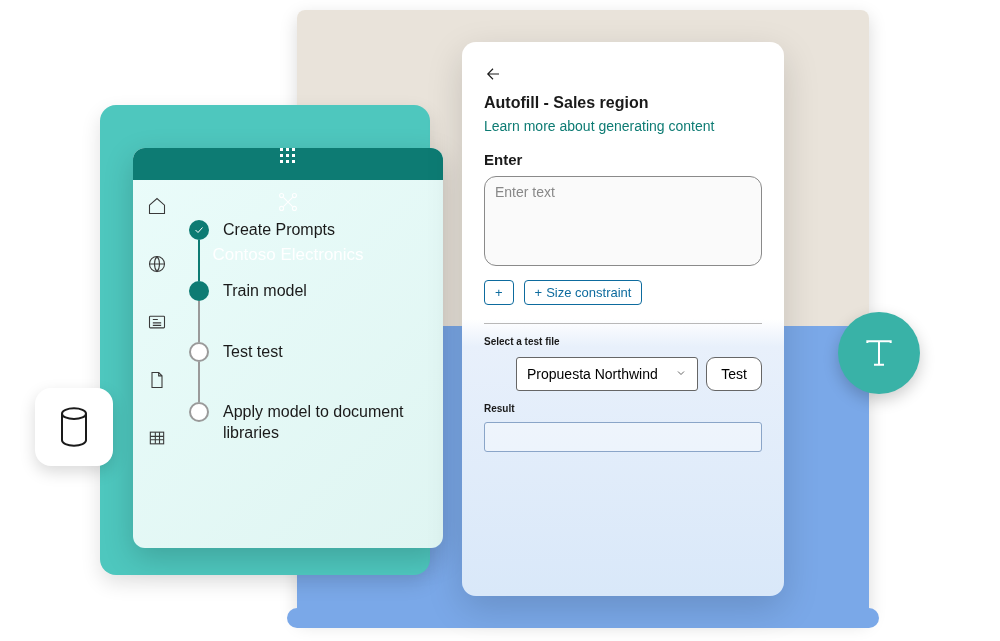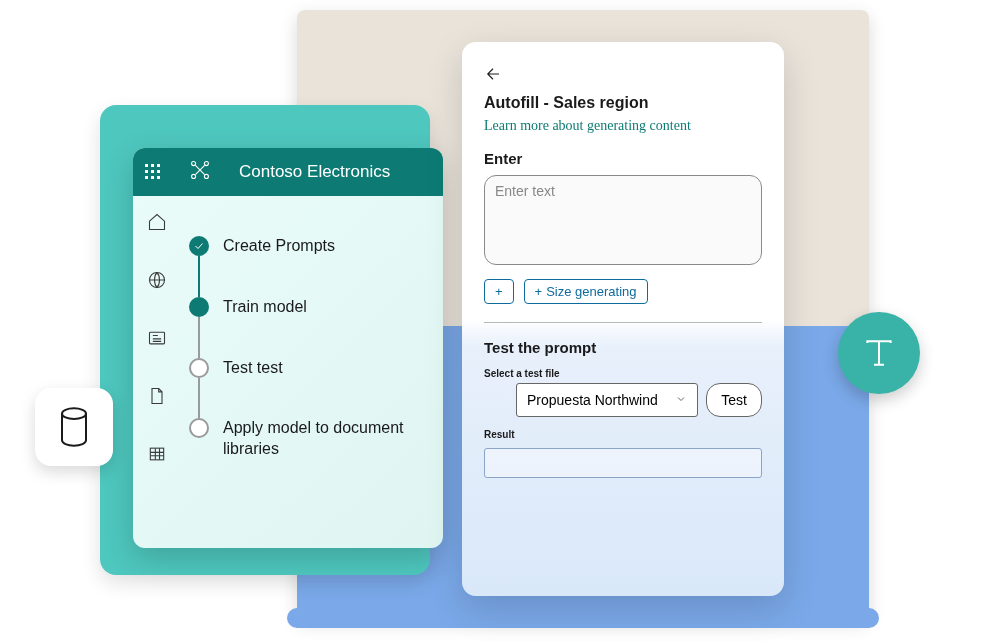--- a/index.html
+++ b/index.html
@@ -86,27 +86,28 @@
     left: 133px;
     top: 148px;
     width: 310px;
     height: 400px;
     background: linear-gradient(135deg, #eafcfa 0%, #dff5f2 100%);
     border-radius: 12px;
     box-shadow: 0 10px 30px rgba(0,0,0,0.18);
     overflow: hidden;
   }
   .contoso-header {
-    height: 48px;
+    height: 32px;
     background: #0d7b73;
     display: flex;
     align-items: center;
     padding: 0 12px;
     gap: 28px;
     color: #fff;
+    flex-direction: column;
   }
   .waffle {
     width: 16px; height: 16px;
     display: grid;
     grid-template-columns: repeat(3, 3px);
     grid-template-rows: repeat(3, 3px);
     gap: 3px;
   }
   .waffle span { background: #fff; width: 3px; height: 3px; }
   .drone-icon svg { width: 22px; height: 22px; stroke: #fff; fill: none; stroke-width: 1.2; }
@@ -172,21 +173,21 @@
   .back-btn {
     display: inline-flex;
     width: 28px;
     height: 28px;
     cursor: pointer;
     align-items: center;
   }
   .back-btn svg { width: 18px; height: 18px; stroke: #1a1a1a; stroke-width: 1.5; fill: none; }
   .panel-title { font-size: 16px; font-weight: 600; color: #1a1a1a; margin-top: 6px; }
   .panel-desc { font-size: 14px; color: #3a3a3a; margin-top: 6px; line-height: 1.35; }
-  .panel-link { font-size: 14px; color: #0d7b73; margin-top: 6px; display: inline-block; cursor: pointer; font-family: Liberation Serif, serif; }
+  .panel-link { font-size: 14px; color: #0d7b73; margin-top: 6px; display: inline-block; cursor: pointer; }
   .section-label { font-size: 15px; font-weight: 600; color: #1a1a1a; margin-top: 16px; }
   .prompt-box {
     margin-top: 8px;
     width: 100%;
     height: 90px;
     border: 1px solid #8a8a8a;
     border-radius: 12px;
     padding: 7px 10px;
     font-family: inherit;
     font-size: 14px;
@@ -201,39 +202,39 @@
     gap: 4px;
     border: 1px solid #0d6b9e;
     color: #0d6b9e;
     border-radius: 4px;
     padding: 4px 10px;
     font-size: 13px;
     cursor: pointer;
     background: rgba(255,255,255,0.5);
   }
   .hr { border: none; border-top: 1px solid #b8b8b8; margin-top: 18px; }
-  .test-row { display: flex; gap: 8px; margin-top: 4px; padding-left: 32px; }
+  .test-row { display: flex; gap: 8px; margin-top: 10px; padding-left: 32px; }
   .select-wrap {
     flex: 1;
     border: 1px solid #666;
     border-radius: 3px;
     background: #fff;
     height: 34px;
     display: flex;
     align-items: center;
     justify-content: space-between;
     padding: 0 10px;
     font-size: 14px;
     cursor: pointer;
   }
   .select-wrap svg { width: 12px; height: 12px; stroke: #333; stroke-width: 1.5; fill: none; }
   .test-btn {
     border: 1px solid #666;
     background: #fff;
-    border-radius: 14px;
+    border-radius: 9px;
     padding: 0 14px;
     height: 34px;
     font-size: 14px;
     cursor: pointer;
   }
   .result-box {
     margin-top: 8px;
     height: 30px;
     border: 1px solid #8aa5c8;
     border-radius: 3px;
@@ -335,27 +336,26 @@
     <a class="panel-link">Learn more about generating content</a>
 
     <div class="section-label">Enter</div>
     <textarea class="prompt-box" placeholder="Enter text" style=""></textarea>
     <div class="pill-row">
       <div class="pill">
           <span>+</span>
         </div>
       <div class="pill">
           <span>+</span>
-          <span>Size generating</span>
+          <span>Size constraint</span>
         </div>
     </div>
 
     <hr class="hr">
 
-    <div class="section-label">Test the prompt</div>
     <div class="sub-label" style="font-weight:600;">Select a test file</div>
     <div class="test-row">
       <div class="select-wrap">
         <span>Propuesta Northwind</span>
         <span><svg viewBox="0 0 24 24">
               <path d="M6 9 L12 15 L18 9"></path>
             </svg></span>
       </div>
       <button class="test-btn">Test</button>
     </div>

